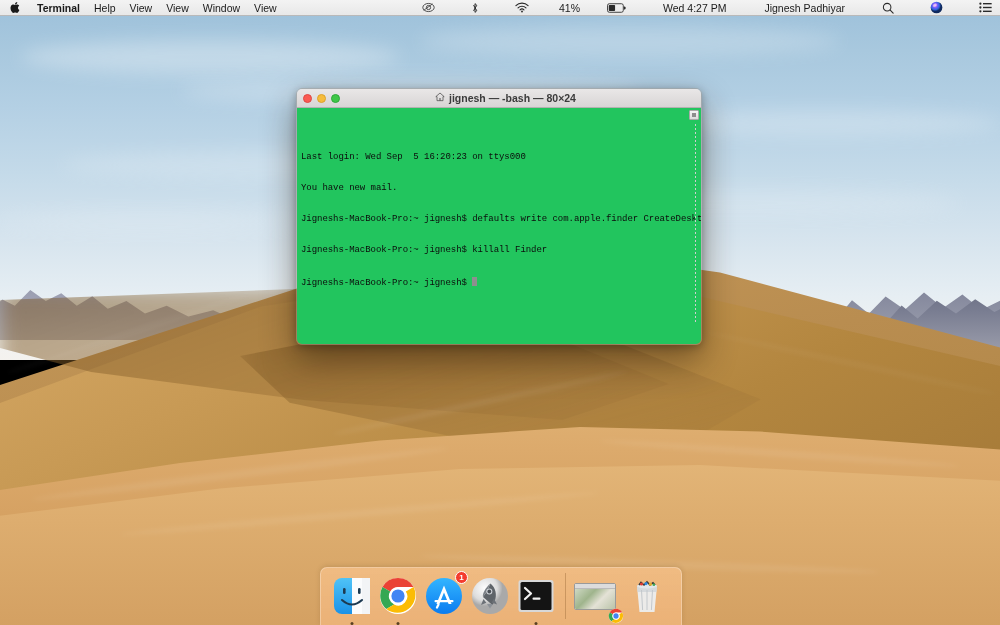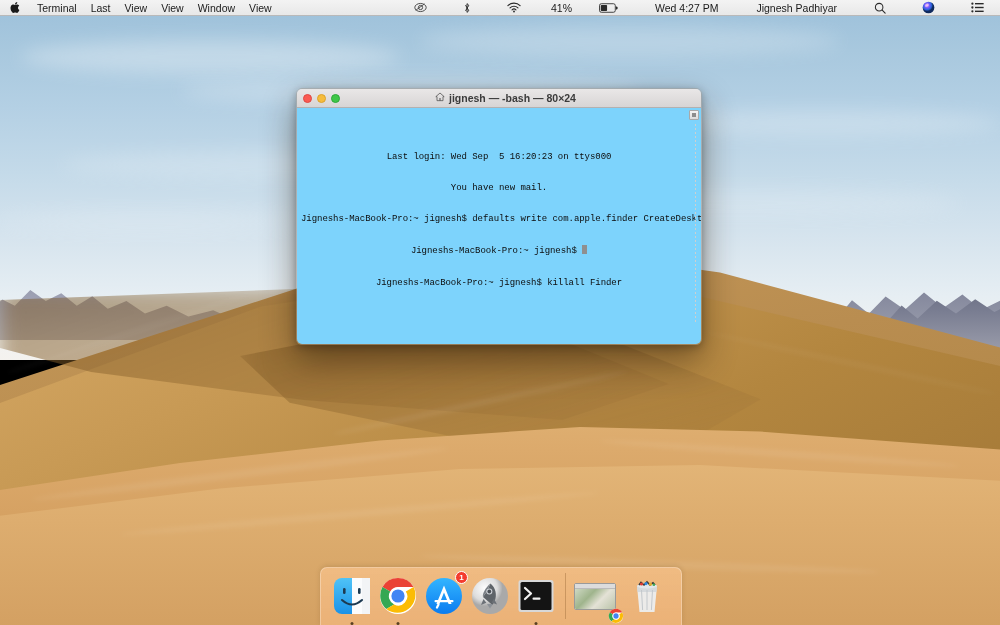--- a/index.html
+++ b/index.html
@@ -116,24 +116,24 @@
   #menubar {
     position:absolute; left:0; top:0; width:1000px; height:16px;
     background:linear-gradient(to bottom,#f3f3f3 0%, #e8e8e8 100%);
     border-bottom:1px solid #b9b9b9;
     display:flex; align-items:center;
     font-size:10.5px; color:#1a1a1a;
     z-index:50;
     -webkit-font-smoothing:antialiased;
   }
   #menubar .mb-left { display:flex; align-items:center; padding-left:9px; }
-  #menubar .mb-right { display:flex; align-items:center; margin-left:auto; padding-right:16px;gap:24px; }
+  #menubar .mb-right { display:flex; align-items:center; margin-left:auto; padding-right:8px;gap:24px; }
   .apple-logo { width:12px; height:14px; display:flex; align-items:center; justify-content:center; margin-right:9px; }
   .menu-item { padding:0 7px; line-height:16px; white-space:nowrap; }
-  .menu-item.app-name { font-weight:normal; }
+  .menu-item.app-name { font-weight:bold; }
   .mb-icon { display:flex; align-items:center; justify-content:center; margin:0 6px; }
   .mb-text { margin:0 7px; white-space:nowrap; }
   .battery-pct { font-size:10.5px; margin-right:3px; }
 
   
   #terminal {
     position:absolute; left:296px; top:88px; width:406px; height:257px;
     border-radius:6px;
     box-shadow:0 16px 34px rgba(40,24,6,0.48), 0 2px 8px rgba(0,0,0,0.28);
     overflow:hidden;
@@ -151,25 +151,25 @@
   .light.red    { background:#fb5a52; border:.5px solid #df4944; }
   .light.yellow { background:#f6bc3c; border:.5px solid #dca22c; }
   .light.green  { background:#3fc748; border:.5px solid #2fa83a; }
   .title-text {
     position:absolute; left:13px; right:0; text-align:center;
     font-size:10.5px; color:#3b3b3b; font-weight:600;
     display:flex; align-items:center; justify-content:center; gap:4px;
     pointer-events:none;
   }
   #term-body {
-    width:100%; height:238px; background:#7dd3fc; position:relative;
+    width:100%; height:238px; background:#22c55e; position:relative;
     padding:2px 4px 0 4px;
     font-family:"Liberation Mono","DejaVu Sans Mono",monospace;
     font-size:9px; line-height:10.4px; color:#0c0c0c;
-    white-space:pre; letter-spacing:-0.05px; overflow:hidden;text-align:center;
+    white-space:pre; letter-spacing:-0.05px; overflow:hidden;
   }
   .scroll-btn {
     position:absolute; right:2px; top:2px; width:10px; height:10px;
     background:linear-gradient(to bottom,#f4f4f4,#dcdcdc);
     border:1px solid #a9a9a9; border-radius:1px;
   }
   .scroll-btn:after {
     content:""; position:absolute; left:2px; top:2px; width:4px; height:4px;
     background:#8d8d8d;
   }
@@ -264,21 +264,21 @@
 </div>
 
 <div id="menubar">
   <div class="mb-left">
     <span class="apple-logo">
       <svg width="11" height="13" viewBox="0 0 24 28">
           <path fill="#1a1a1a" d="M17.5 14.7c0-3.1 2.5-4.6 2.6-4.7-1.4-2.1-3.6-2.3-4.4-2.4-1.9-.2-3.6 1.1-4.6 1.1-.9 0-2.4-1.1-4-1-2 0-3.9 1.2-5 3-2.1 3.7-.5 9.2 1.5 12.2 1 1.5 2.2 3.1 3.8 3 1.5-.1 2.1-1 3.9-1s2.3 1 3.9.9c1.6 0 2.6-1.5 3.6-3 1.1-1.7 1.6-3.4 1.6-3.5-.1 0-3.1-1.2-3.1-4.6zM14.6 5.6c.8-1 1.4-2.4 1.2-3.8-1.2.1-2.7.8-3.6 1.8-.8.9-1.5 2.3-1.3 3.7 1.4.1 2.8-.7 3.7-1.7z"></path>
         </svg>
     </span>
     <span class="menu-item app-name">Terminal</span>
-    <span class="menu-item">Last</span>
+    <span class="menu-item">Help</span>
     <span class="menu-item">View</span>
     <span class="menu-item">View</span>
     <span class="menu-item">Window</span>
     <span class="menu-item">View</span>
   </div>
 
   <div class="mb-right">
     <span class="mb-icon">
       <svg width="13" height="11" viewBox="0 0 16 13">
         <ellipse cx="8" cy="6.5" rx="7" ry="5" fill="none" stroke="#3a3a3a" stroke-width="1.1"></ellipse>
@@ -360,22 +360,22 @@
       <span>jignesh — -bash — 80×24</span>
     </div>
   </div>
 
   <div id="term-body">
     <div class="scroll-btn"></div>
     <div class="scroll-track"></div>
     <div>Last login: Wed Sep  5 16:20:23 on ttys000</div>
     <div>You have new mail.</div>
     <div>Jigneshs-MacBook-Pro:~ jignesh$ defaults write com.apple.finder CreateDesktop -b</div>
+    <div>Jigneshs-MacBook-Pro:~ jignesh$ killall Finder</div>
     <div><span>Jigneshs-MacBook-Pro:~ jignesh$ </span><span class="cursor-blk"></span></div>
-    <div>Jigneshs-MacBook-Pro:~ jignesh$ killall Finder</div>
   </div>
 </div>
 
 <div id="dock">
 
   <div class="dock-item">
     <div class="dock-icon">
       <svg width="40" height="40" viewBox="0 0 40 40">
         <defs>
             <linearGradient id="fl" x1="0" y1="0" x2="0" y2="1">

